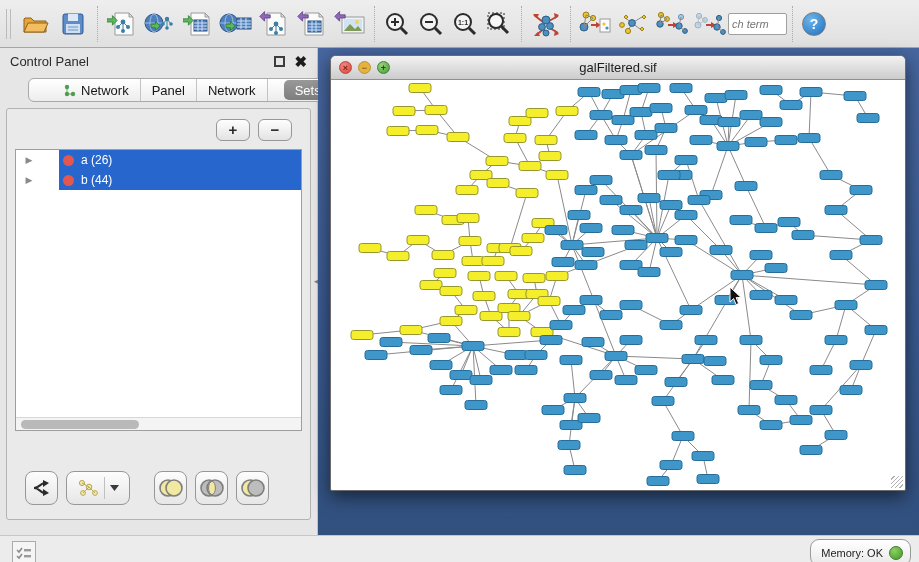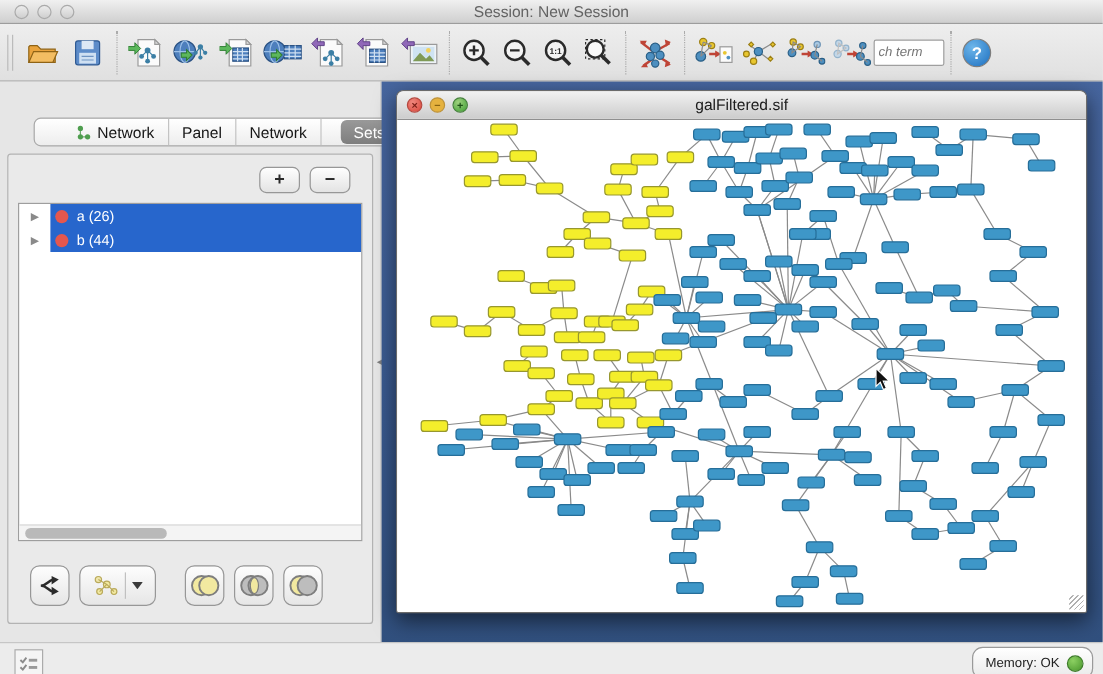--- a/index.html
+++ b/index.html
@@ -48,21 +48,21 @@
   .frame{position:absolute;left:6px;right:6px;top:60px;bottom:15px;border:1px solid #b3b3b3;border-radius:3px;
          background:#eaeaea;display:flex;flex-direction:column;}
   .pm-row{display:flex;justify-content:flex-end;gap:8px;padding:10px 18px 6px 0;}
   .pmbtn{width:34px;height:22px;border:1px solid #979797;border-radius:6px;
          background:linear-gradient(#fefefe,#e3e3e3);font-size:15px;font-weight:bold;color:#2a2a2a;
          display:flex;align-items:center;justify-content:center;line-height:0;}
   .setlist{margin:2px 8px 0 8px;height:282px;background:#fff;border:1px solid #9e9e9e;position:relative;overflow:hidden;}
   .setrow{height:20px;display:flex;align-items:center;position:relative;}
   .setrow .tri{width:26px;text-align:center;font-size:9px;color:#8a8a8a;flex:none;}
   .setrow .selbg{flex:1;height:20px;background:#2766cc;display:flex;align-items:center;color:#fff;
-                 font-size:12px;gap:7px;padding-left:4px;}
+                 font-size:12px;gap:7px;padding-left:4px;margin-left:17px;}
   .dot{width:11px;height:11px;border-radius:50%;background:#e4574e;flex:none;}
   .hscroll{position:absolute;left:0;right:0;bottom:0;height:13px;background:#f4f4f4;border-top:1px solid #d8d8d8;}
   .hthumb{position:absolute;left:5px;top:2px;width:118px;height:9px;border-radius:5px;background:#b9b9b9;}
   .cp-buttons{margin-top:auto;display:flex;align-items:center;padding:0 0 14px 18px;gap:8px;}
   .cbtn{height:34px;border:1px solid #979797;border-radius:8px;background:linear-gradient(#fdfdfd,#e6e6e6);
         display:flex;align-items:center;justify-content:center;}
   .cbtn.sq{width:33px;}
   .cbtn.dd{width:64px;gap:3px;}
   .cbtn .divline{width:1px;height:22px;background:#c0c0c0;margin:0 2px;}
   .venngap{width:8px;}
@@ -95,28 +95,20 @@
        background:linear-gradient(#ffffff,#e9e9e9);display:flex;align-items:center;gap:6px;padding:0 7px 0 10px;
        font-size:11px;color:#222;}
   .memdot{width:14px;height:14px;border-radius:50%;background:radial-gradient(circle at 35% 30%,#8cd062,#48962c);
           border:1px solid #3e7d2a;}
 </style>
 </head>
 <body>
 
 <div class="app">
 
-  <div class="titlebar">
-    <div class="traffic">
-      <span class="tl"></span>
-      <span class="tl"></span>
-      <span class="tl"></span>
-    </div>
-    <div class="win-title">Session: New Session</div>
-  </div>
 
   <div class="toolbar">
     <div class="grip"></div>
 
     <div class="tbtn">
       <svg width="28" height="26" viewBox="0 0 28 26">
         <path d="M3 8 L3 21 L25 21 L25 10 L13 10 L10 7 L4 7 Z" fill="#e9a33c" stroke="#8f6315"></path>
         <path d="M3 21 L7 12 L27 12 L23 21 Z" fill="#f3bd62" stroke="#8f6315"></path>
       </svg>
     </div>
@@ -308,20 +300,26 @@
     <input class="search" type="text" placeholder="ch term" style="">
     <div class="sep"></div>
     <div class="helpbtn">
       <span>?</span>
     </div>
   </div>
 
   <div class="main">
 
     <div class="cpanel">
+      <div class="cp-head">
+        <span>Control Panel</span>
+        <span class="spacer"></span>
+        <span class="cp-box"></span>
+        <span class="cp-x">✖</span>
+      </div>
 
       <div class="tabbar">
         <div class="tab">
           <svg width="12" height="13" viewBox="0 0 12 13">
             <line x1="3" y1="3" x2="3" y2="10" stroke="#6ea86e"></line>
               <line x1="3" y1="10" x2="9" y2="10" stroke="#6ea86e"></line>
             <circle cx="3" cy="3" r="2.2" fill="#4f9e4f"></circle>
               <circle cx="3" cy="10" r="2.2" fill="#4f9e4f"></circle>
             <circle cx="9" cy="10" r="2.2" fill="#4f9e4f"></circle>
           </svg>

